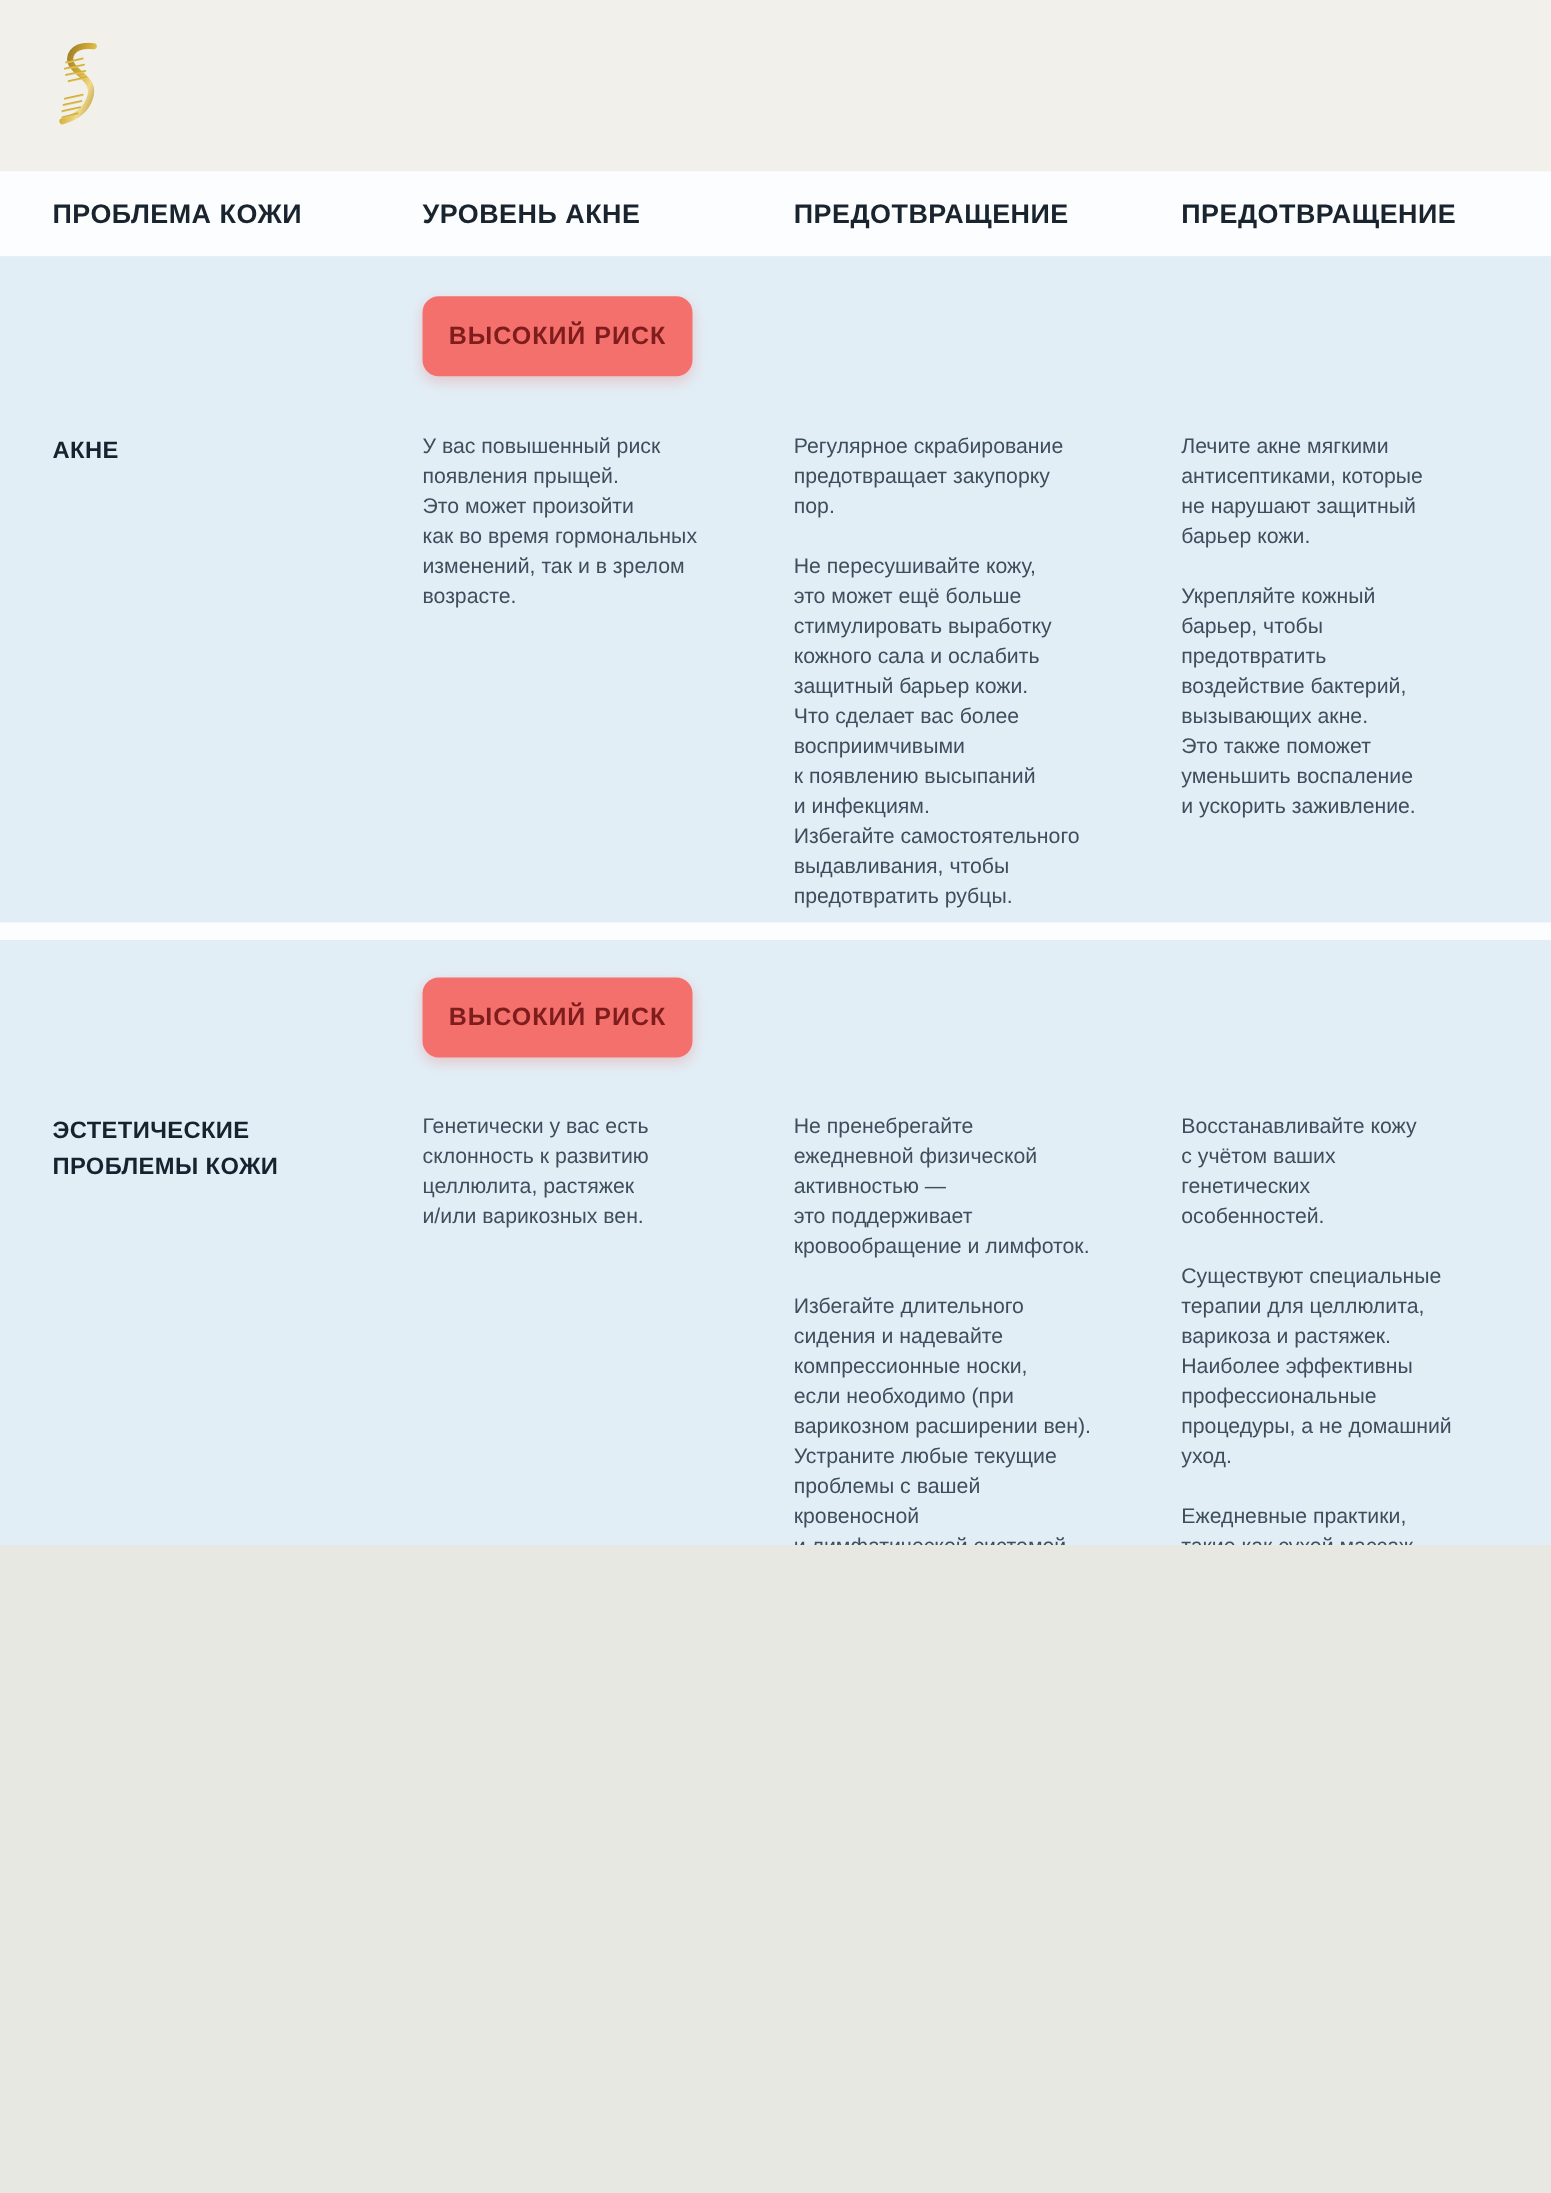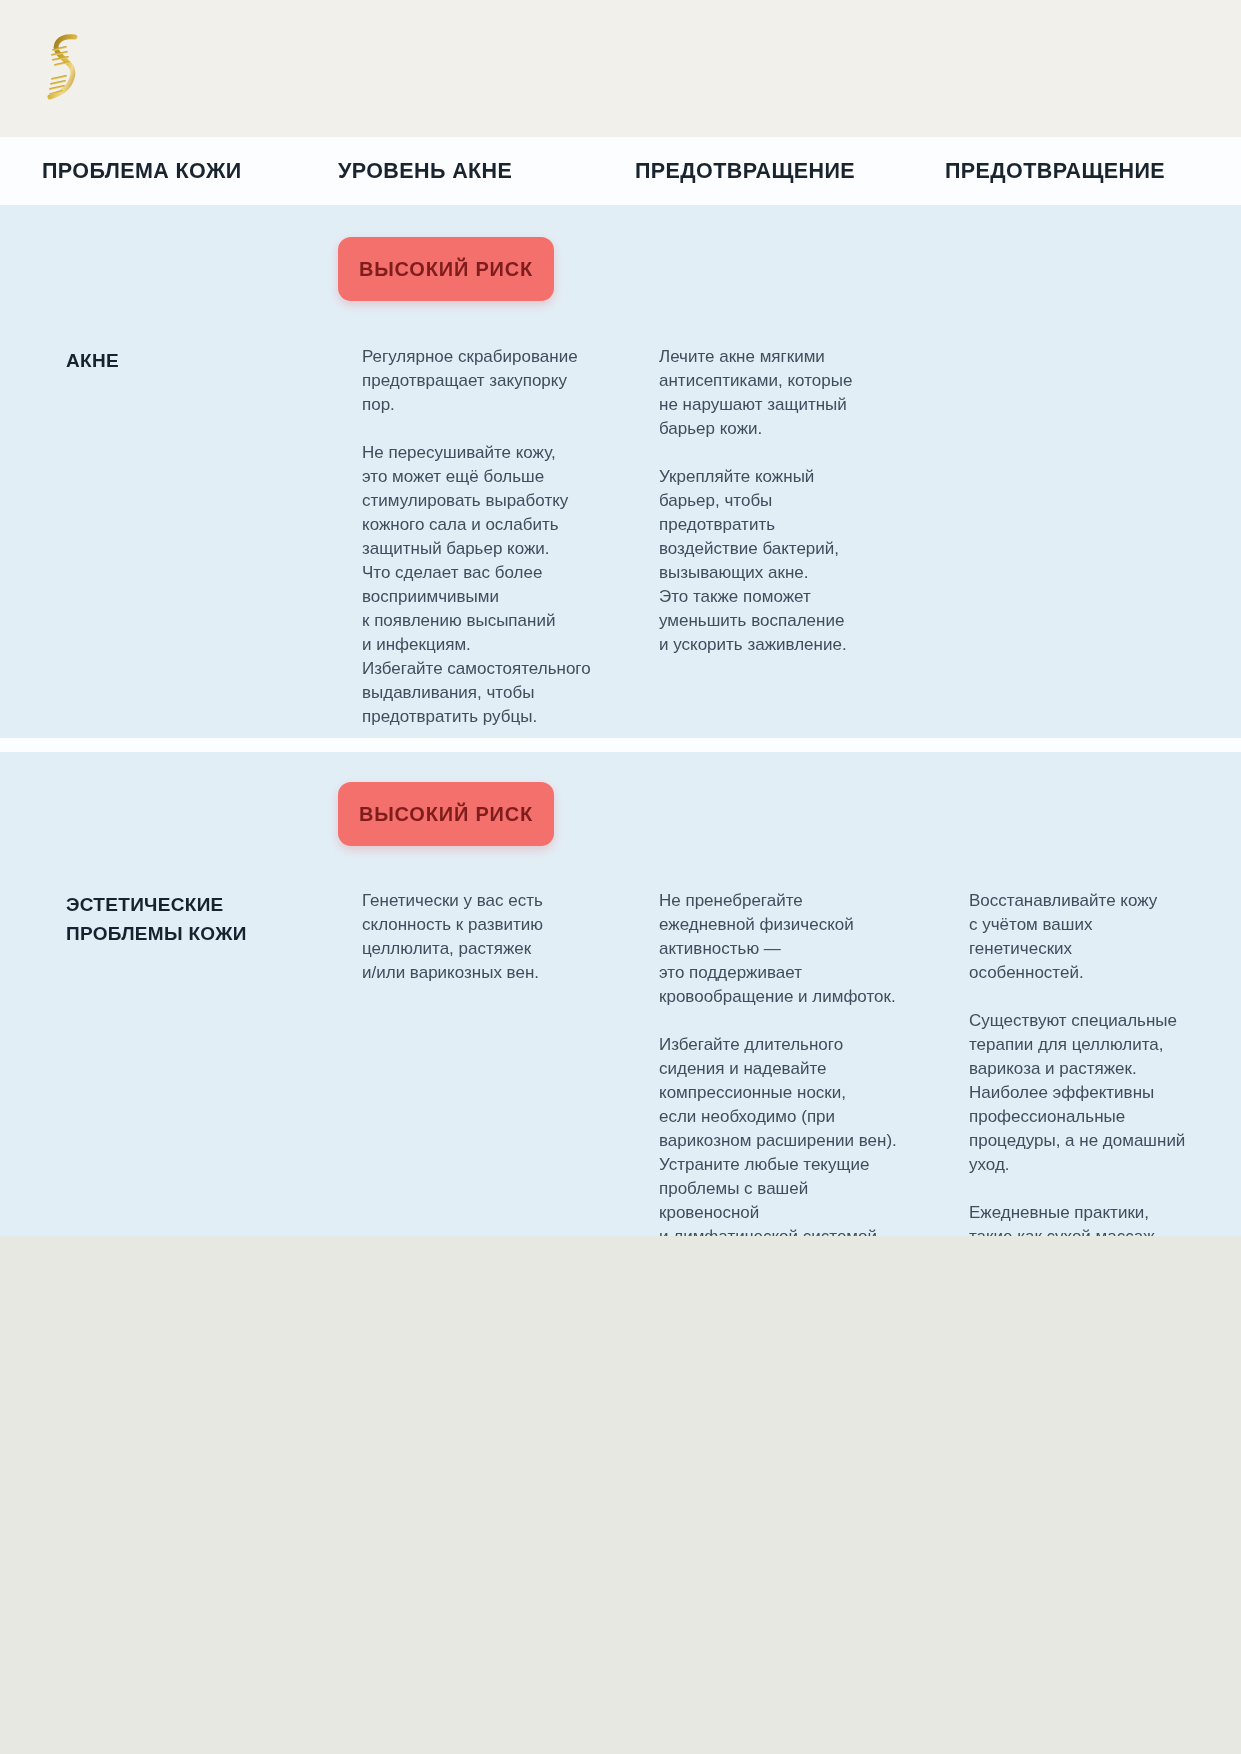--- a/index.html
+++ b/index.html
@@ -27,21 +27,21 @@
   .gap-strip { height:14px; background:#fbfdfe; }
   .section-2 { height:901px; padding-top:30px; }
   .badge {
     margin-left:338px; width:216px; height:64px; border-radius:13px;
     background:#f4706c; color:#7f1d1d; display:flex; align-items:center; justify-content:center;
     font-size:20px; font-weight:bold; letter-spacing:.8px;
     box-shadow:0 4px 10px rgba(230,90,90,.25);
   }
   .row {
     display:grid; grid-template-columns:296px 297px 310px auto;
-    padding-left:66px; padding-right:30px;
+    padding-left:42px; padding-right:30px;
   }
   .section-1 .row { margin-top:44px; }
   .section-2 .row { margin-top:43px; }
   .problem-title {
     font-size:19px; font-weight:bold; color:#16222e; line-height:29px;
     letter-spacing:.3px; white-space:pre-line; padding-right:30px; padding-top:1px;
   }
   .cell-text {
     font-size:17px; line-height:24px; color:#3e4e5c;
     white-space:pre-line; padding-right:16px;
@@ -91,20 +91,26 @@
     <div class="hdr">ПРОБЛЕМА КОЖИ</div>
     <div class="hdr">УРОВЕНЬ АКНЕ</div>
     <div class="hdr">ПРЕДОТВРАЩЕНИЕ</div>
     <div class="hdr">ПРЕДОТВРАЩЕНИЕ</div>
   </div>
 
   <div class="section section-1">
     <div class="badge">ВЫСОКИЙ РИСК</div>
     <div class="row">
       <div class="problem-title">АКНЕ</div>
+      <div class="cell-text">У вас повышенный риск
+появления прыщей.
+Это может произойти
+как во время гормональных
+изменений, так и в зрелом
+возрасте.</div>
       <div class="cell-text">Регулярное скрабирование
 предотвращает закупорку
 пор.
 
 Не пересушивайте кожу,
 это может ещё больше
 стимулировать выработку
 кожного сала и ослабить
 защитный барьер кожи.
 Что сделает вас более

